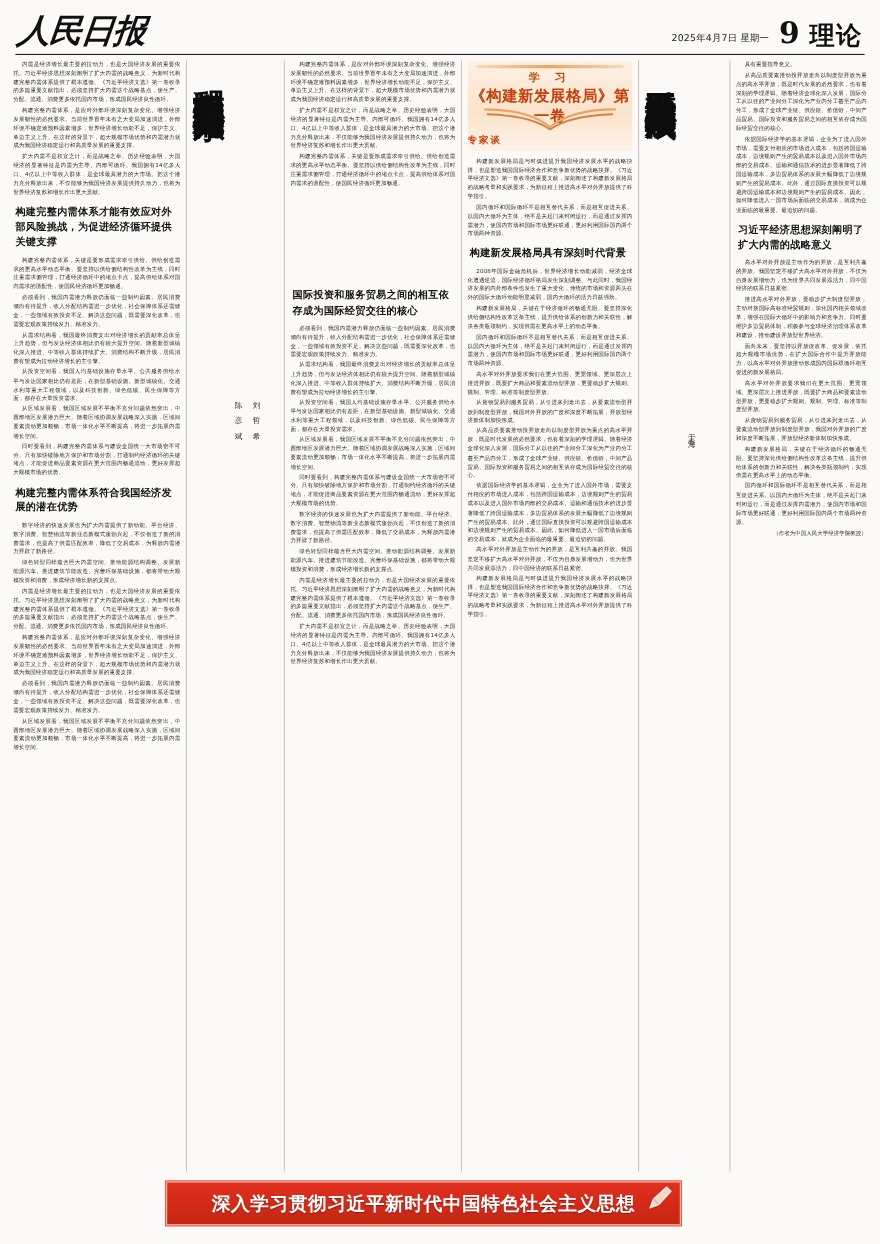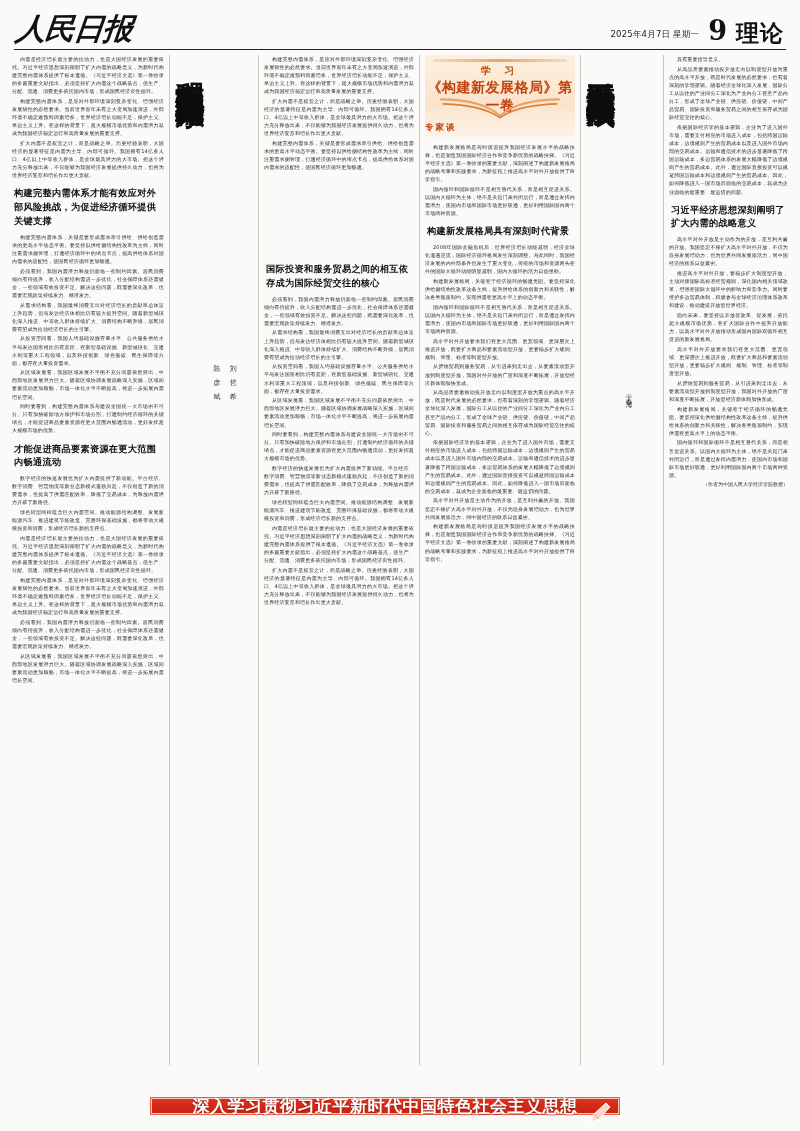--- a/index.html
+++ b/index.html
@@ -99,21 +99,21 @@
   }
   .book { position:absolute; left:14px; right:14px; top:43px; height:22px; }
   .book svg { width:100%; height:100%; display:block; }
   .banner-tag {
     position:absolute; bottom:3px; left:0; right:0; text-align:left;
     font-size: 8.5px; font-weight:700; color:#c2410c; letter-spacing:2px;
   }
 
   
   .bottom-banner {
-    position:absolute; left:150px; bottom:16px; width:470px; height:18px;
+    position:absolute; left:150px; bottom:16px; width:470px; height:42px;
     background: linear-gradient(180deg,#e03020 0%,#d42a18 50%,#c22614 100%);
     border: 1.5px solid #ef5b3e;
     display:flex; align-items:center; justify-content:center;
     box-shadow: 0 0 0 1px #f7c9bd inset;
   }
   .bottom-banner-text {
     color:#fff; font-weight:700; font-size:17px; letter-spacing:.5px;
     font-family:"DejaVu Serif","Liberation Serif",serif;
     text-shadow: 0 1px 1px rgba(0,0,0,.35);
   }
@@ -146,21 +146,21 @@
       </div>
       <div class="subhead">构建完整内需体系才能有效应对外部风险挑战，为促进经济循环提供关键支撑</div>
       <div class="tcol">
         <p>构建完整内需体系，关键是要形成需求牵引供给、供给创造需求的更高水平动态平衡。要坚持以供给侧结构性改革为主线，同时注重需求侧管理，打通经济循环中的堵点卡点，提高供给体系对国内需求的适配性，使国民经济循环更加畅通。</p>
         <p>必须看到，我国内需潜力释放仍面临一些制约因素。居民消费倾向有待提升，收入分配结构需进一步优化，社会保障体系还需健全，一些领域有效投资不足。解决这些问题，既需要深化改革，也需要宏观政策持续发力、精准发力。</p>
         <p>从需求结构看，我国最终消费支出对经济增长的贡献率总体呈上升趋势，但与发达经济体相比仍有较大提升空间。随着新型城镇化深入推进、中等收入群体持续扩大、消费结构不断升级，居民消费有望成为拉动经济增长的主引擎。</p>
         <p>从投资空间看，我国人均基础设施存量水平、公共服务供给水平与发达国家相比仍有差距，在新型基础设施、新型城镇化、交通水利等重大工程领域，以及科技创新、绿色低碳、民生保障等方面，都存在大量投资需求。</p>
         <p>从区域发展看，我国区域发展不平衡不充分问题依然突出，中西部地区发展潜力巨大。随着区域协调发展战略深入实施，区域间要素流动更加顺畅，市场一体化水平不断提高，将进一步拓展内需增长空间。</p>
         <p>同时要看到，构建完整内需体系与建设全国统一大市场密不可分。只有加快破除地方保护和市场分割，打通制约经济循环的关键堵点，才能促进商品要素资源在更大范围内畅通流动，更好发挥超大规模市场的优势。</p>
       </div>
-      <div class="subhead">才能促进商品要素资源在更大范围内畅通流动</div>
+      <div class="subhead">构建完整内需体系符合我国经济发展的潜在优势</div>
       <div class="tcol">
         <p>数字经济的快速发展也为扩大内需提供了新动能。平台经济、数字消费、智慧物流等新业态新模式蓬勃兴起，不仅创造了新的消费需求，也提高了供需匹配效率，降低了交易成本，为释放内需潜力开辟了新路径。</p>
         <p>绿色转型同样蕴含巨大内需空间。推动能源结构调整、发展新能源汽车、推进建筑节能改造、完善环保基础设施，都将带动大规模投资和消费，形成经济增长新的支撑点。</p>
         <p>内需是经济增长最主要的拉动力，也是大国经济发展的重要依托。习近平经济思想深刻阐明了扩大内需的战略意义，为新时代构建完整内需体系提供了根本遵循。《习近平经济文选》第一卷收录的多篇重要文献指出，必须坚持扩大内需这个战略基点，使生产、分配、流通、消费更多依托国内市场，形成国民经济良性循环。</p>
         <p>构建完整内需体系，是应对外部环境深刻复杂变化、增强经济发展韧性的必然要求。当前世界百年未有之大变局加速演进，外部环境不确定难预料因素增多，世界经济增长动能不足，保护主义、单边主义上升。在这样的背景下，超大规模市场优势和内需潜力就成为我国经济稳定运行和高质量发展的重要支撑。</p>
         <p>必须看到，我国内需潜力释放仍面临一些制约因素。居民消费倾向有待提升，收入分配结构需进一步优化，社会保障体系还需健全，一些领域有效投资不足。解决这些问题，既需要深化改革，也需要宏观政策持续发力、精准发力。</p>
         <p>从区域发展看，我国区域发展不平衡不充分问题依然突出，中西部地区发展潜力巨大。随着区域协调发展战略深入实施，区域间要素流动更加顺畅，市场一体化水平不断提高，将进一步拓展内需增长空间。</p>
       </div>
     </div>
 

